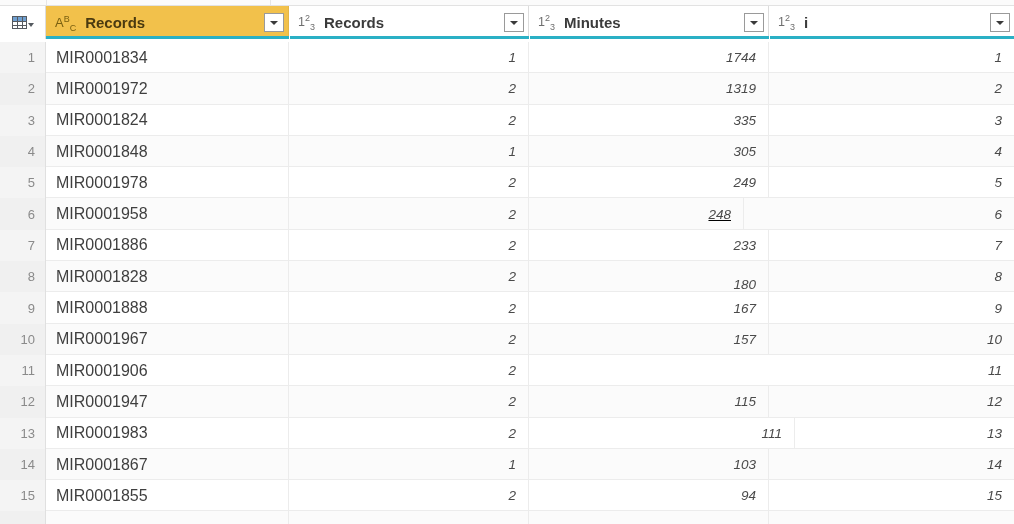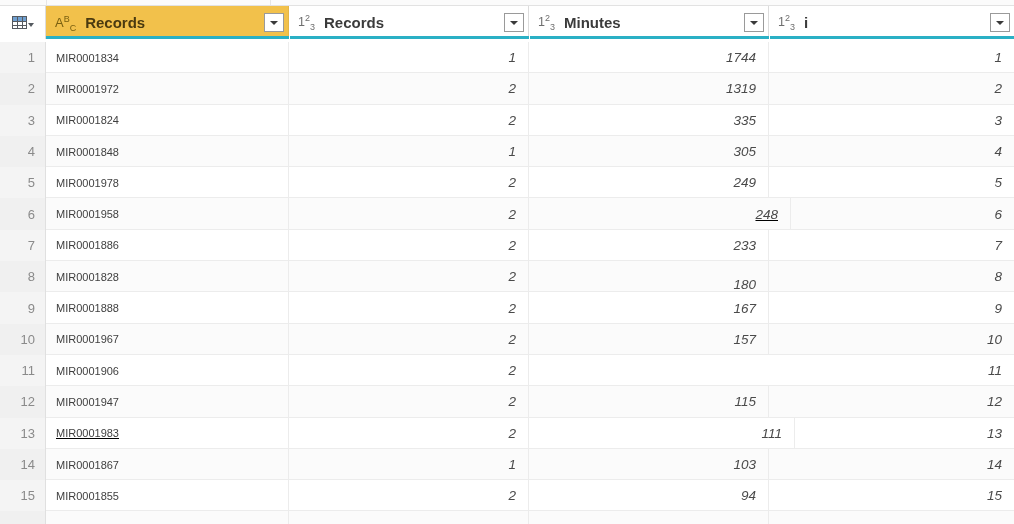--- a/index.html
+++ b/index.html
@@ -169,21 +169,21 @@
   .rownum-text {
     font-size: 13px;
     color: #8a8a8a;
   }
 
   .cell.text {
     padding-left: 10px;
     justify-content: flex-start;
   }
   .cell-text-val {
-    font-size: 11px;
+    font-size: 16px;
     color: #3f3f3f;
   }
 
   .cell.num {
     justify-content: flex-end;
     padding-right: 12px;
   }
   .cell-num-val {
     font-size: 13.5px;
     font-style: italic;
@@ -340,21 +340,21 @@
       <div class="row alt">
         <div class="cell rownum" style="left: 0px; width: 46px;">
           <span class="rownum-text">6</span>
         </div>
         <div class="cell text" style="left: 46px; width: 243px;">
           <span class="cell-text-val">MIR0001958</span>
         </div>
         <div class="cell num" style="left: 289px; width: 240px;">
           <span class="cell-num-val">2</span>
         </div>
-        <div class="cell num" style="left: 551px; width: 240px; text-decoration: underline;">
+        <div class="cell num" style="left: 504px; width: 240px; text-decoration: underline;">
           <span class="cell-num-val">248</span>
         </div>
         <div class="cell num" style="left: 769px; width: 245px; border-right: none;">
           <span class="cell-num-val">6</span>
         </div>
       </div>
       <div class="row">
         <div class="cell rownum" style="left: 0px; width: 46px;">
           <span class="rownum-text">7</span>
         </div>
@@ -450,21 +450,21 @@
           <span class="cell-num-val">115</span>
         </div>
         <div class="cell num" style="left: 769px; width: 245px; border-right: none;">
           <span class="cell-num-val">12</span>
         </div>
       </div>
       <div class="row">
         <div class="cell rownum" style="left: 0px; width: 46px;">
           <span class="rownum-text">13</span>
         </div>
-        <div class="cell text" style="left: 46px; width: 243px; text-decoration: underline;">
+        <div class="cell text" style="left: 46px; width: 243px;">
           <span class="cell-text-val">MIR0001983</span>
         </div>
         <div class="cell num" style="left: 289px; width: 240px;">
           <span class="cell-num-val">2</span>
         </div>
         <div class="cell num" style="left: 555px; width: 240px;">
           <span class="cell-num-val">111</span>
         </div>
         <div class="cell num" style="left: 769px; width: 245px; border-right: none;">
           <span class="cell-num-val">13</span>

